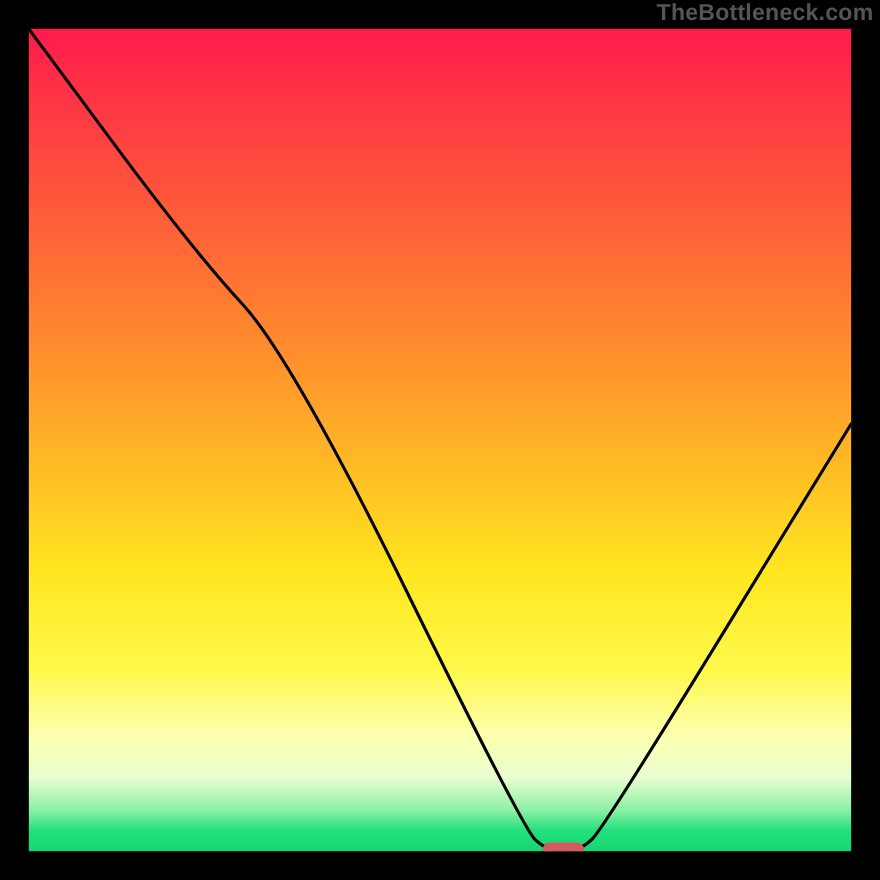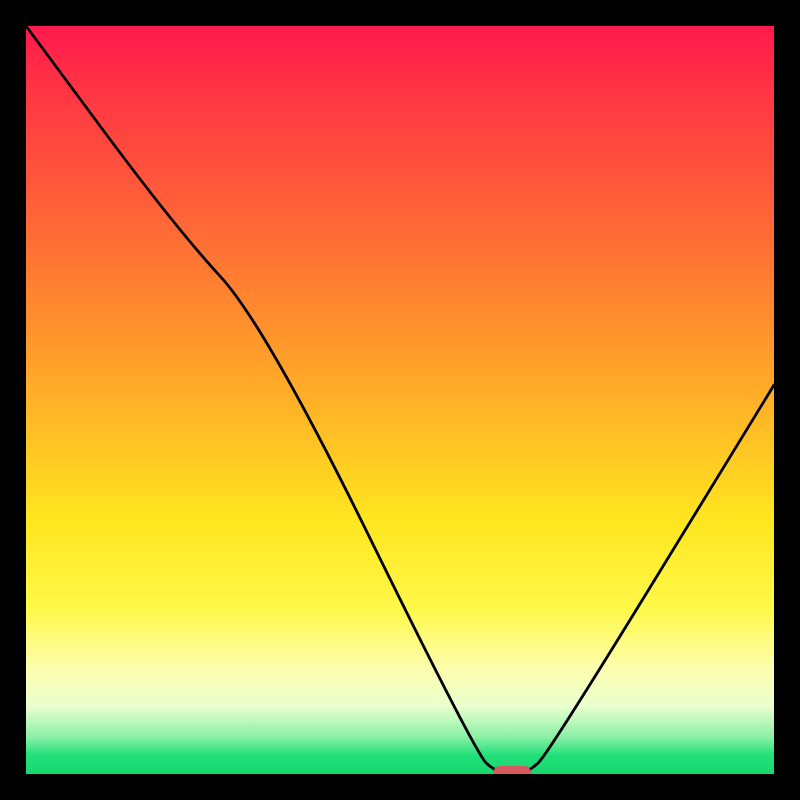--- a/index.html
+++ b/index.html
@@ -72,20 +72,21 @@
   .marker {
     fill: #d45a5f;
     stroke: none;
   }
 </style>
 </head>
 <body>
 
 <div class="frame">
 
+  <div class="watermark">TheBottleneck.com</div>
 
   <div class="plot-area">
     <div class="gradient"></div>
 
     <svg class="curve" viewBox="0 0 748 748" preserveAspectRatio="none">
 
       <path id="curve-path" d="M 0 0 Q 0 0 74.8 100.98000000000002 Q 149.6 201.96000000000004 194.48000000000002 250.58 Q 239.36 299.2 344.08000000000004 512.38 Q 448.8 725.56 460.02 736.78 Q 471.24 748 486.20000000000005 748 Q 501.16 748 512.38 736.78 Q 523.6 725.56 635.8 542.3 T 748 359.03999999999996"></path>
       <rect id="min-marker" class="marker" rx="6" ry="6" x="467.5" y="740" width="37.4" height="12"></rect>
     </svg>
   </div>

